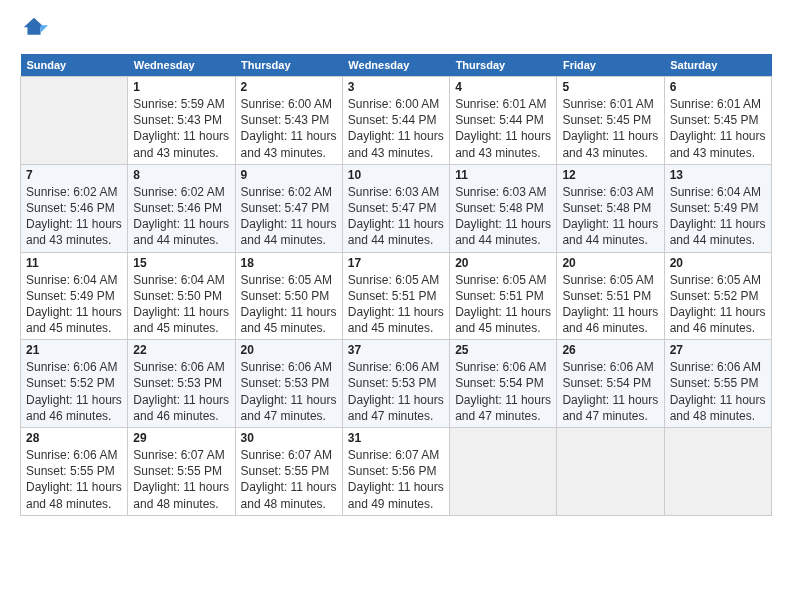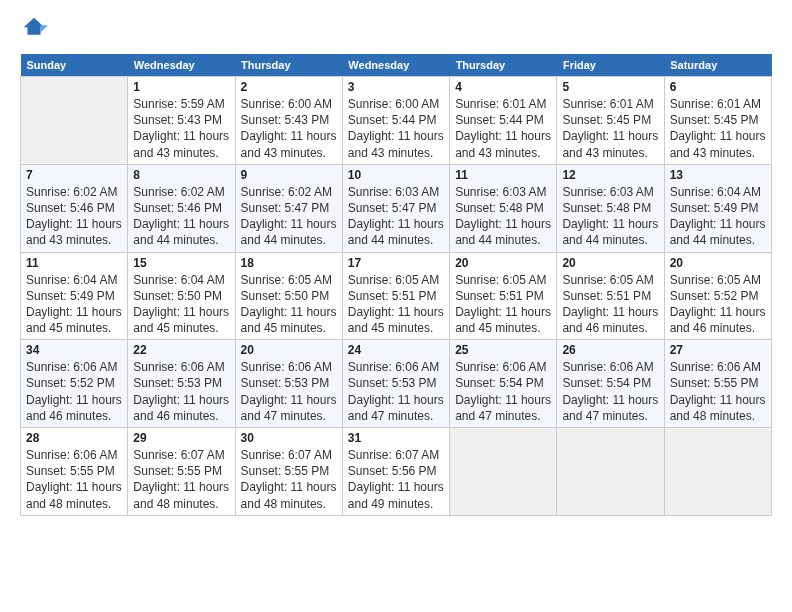--- a/index.html
+++ b/index.html
@@ -211,33 +211,33 @@
             <div class="day-num">20</div>
             <div class="day-info">Sunrise: 6:05 AM<br>Sunset: 5:51 PM<br>Daylight: 11 hours<br>and 46 minutes.</div>
           </td>
           <td>
             <div class="day-num">20</div>
             <div class="day-info">Sunrise: 6:05 AM<br>Sunset: 5:52 PM<br>Daylight: 11 hours<br>and 46 minutes.</div>
           </td>
         </tr>
         <tr>
           <td>
-            <div class="day-num">34</div>
+            <div class="day-num">21</div>
             <div class="day-info">Sunrise: 6:06 AM<br>Sunset: 5:52 PM<br>Daylight: 11 hours<br>and 46 minutes.</div>
           </td>
           <td>
             <div class="day-num">22</div>
             <div class="day-info">Sunrise: 6:06 AM<br>Sunset: 5:53 PM<br>Daylight: 11 hours<br>and 46 minutes.</div>
           </td>
           <td>
             <div class="day-num">20</div>
             <div class="day-info">Sunrise: 6:06 AM<br>Sunset: 5:53 PM<br>Daylight: 11 hours<br>and 47 minutes.</div>
           </td>
           <td>
-            <div class="day-num">24</div>
+            <div class="day-num">37</div>
             <div class="day-info">Sunrise: 6:06 AM<br>Sunset: 5:53 PM<br>Daylight: 11 hours<br>and 47 minutes.</div>
           </td>
           <td>
             <div class="day-num">25</div>
             <div class="day-info">Sunrise: 6:06 AM<br>Sunset: 5:54 PM<br>Daylight: 11 hours<br>and 47 minutes.</div>
           </td>
           <td>
             <div class="day-num">26</div>
             <div class="day-info">Sunrise: 6:06 AM<br>Sunset: 5:54 PM<br>Daylight: 11 hours<br>and 47 minutes.</div>
           </td>

